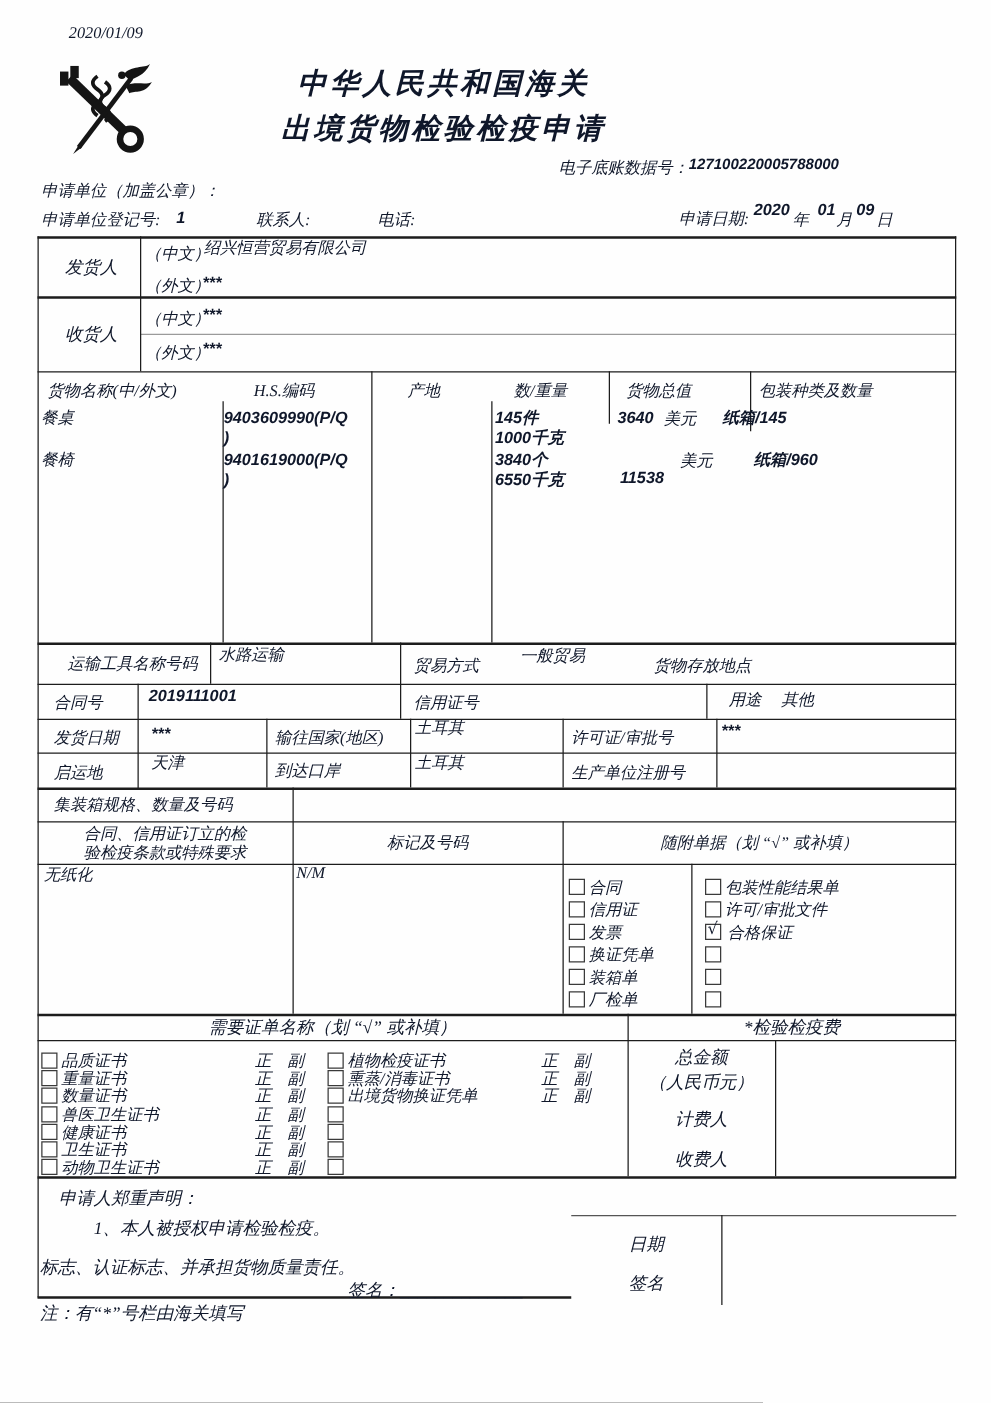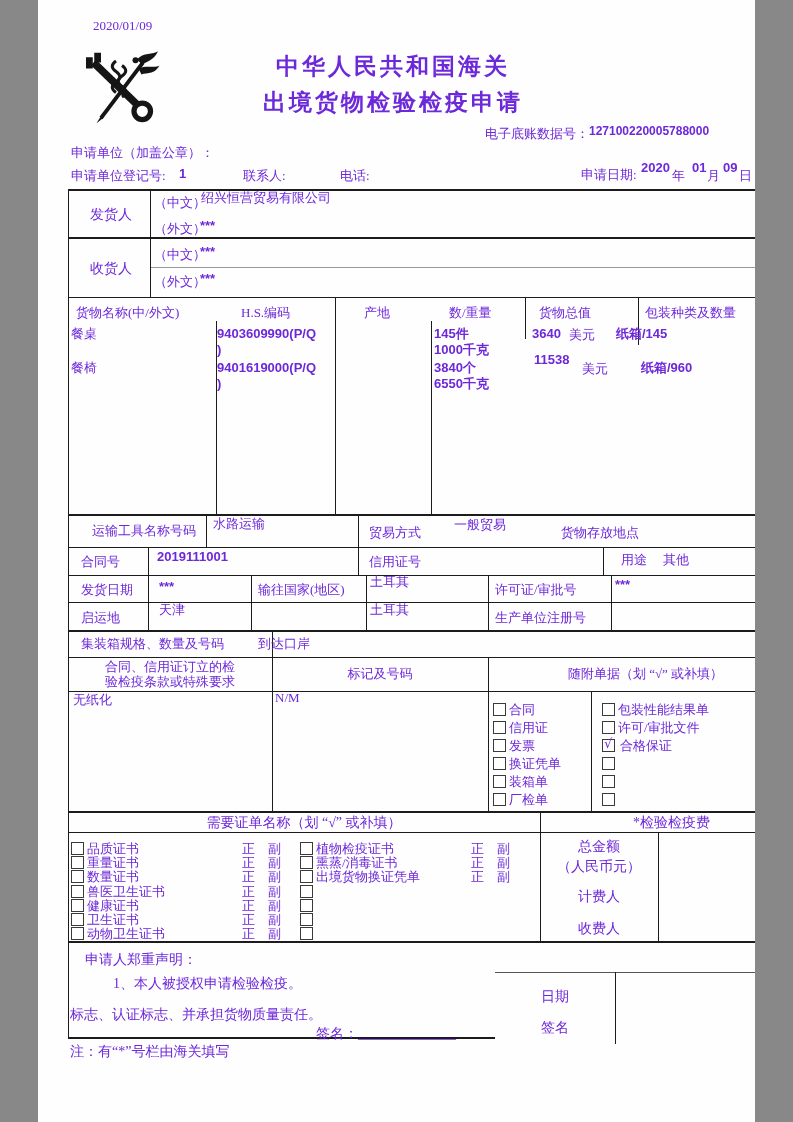--- a/index.html
+++ b/index.html
@@ -1,17 +1,17 @@
 <!DOCTYPE html>
 <html><head>
 <meta charset="utf-8">
 <style>
   html,body{margin:0;padding:0;background:#888;}
-  .page{position:relative;width:717px;height:1122px;background:#fefefe;margin:0 auto;
-        font-family:"Liberation Serif","DejaVu Serif",serif;color:#6d28d9;overflow:hidden;}
+  .page{position:relative;width:793px;height:1122px;background:#fefefe;margin:0 auto;
+        font-family:"Liberation Serif","DejaVu Serif",serif;color:#0f172a;overflow:hidden;font-style:italic;}
   .t{position:absolute;font-size:13px;line-height:1.15;white-space:nowrap;}
   .t14{position:absolute;font-size:14px;line-height:1.15;white-space:nowrap;}
   .v{position:absolute;font-family:"Liberation Sans","DejaVu Sans",sans-serif;
      font-weight:700;font-size:13px;line-height:1.1;white-space:nowrap;}
   .ctr{text-align:center;}
   .title{position:absolute;font-size:23px;font-weight:700;letter-spacing:3px;text-align:center;}
   .hl,.vl{position:absolute;background:#1c1c1c;}
   .hl{height:1px;} .hl.th{height:2px;}
   .vl{width:1px;}
   .hl.gy{background:#9a9a9a;} .hl.lt{background:#555;}
@@ -129,21 +129,21 @@
     <span class="v" style="left:494px;top:327px">3640</span>
     <span class="t" style="left:531px;top:328px">美元</span>
     <span class="v" style="left:578px;top:327px">纸箱/145</span>
   </div>
   <div>
     <span class="t" style="left:33px;top:361px">餐椅</span>
     <span class="v" style="left:179px;top:361px">9401619000(P/Q</span>
     <span class="v" style="left:179px;top:377px">)</span>
     <span class="v" style="left:396px;top:361px">3840个</span>
     <span class="v" style="left:396px;top:377px">6550千克</span>
-    <span class="v" style="left:496px;top:353px">11538</span>
+    <span class="v" style="left:496px;top:375px">11538</span>
     <span class="t" style="left:544px;top:362px">美元</span>
     <span class="v" style="left:603px;top:361px">纸箱/960</span>
   </div>
 
   <span class="t" style="left:54px;top:524px">运输工具名称号码</span>
   <span class="t" style="left:175px;top:517px">水路运输</span>
   <span class="t" style="left:331px;top:526px">贸易方式</span>
   <span class="t" style="left:416px;top:518px">一般贸易</span>
   <span class="t" style="left:523px;top:526px">货物存放地点</span>
 
@@ -155,21 +155,21 @@
 
   <span class="t" style="left:43px;top:583px">发货日期</span>
   <span class="v" style="left:121px;top:580px">***</span>
   <span class="t" style="left:220px;top:583px">输往国家(地区)</span>
   <span class="t" style="left:332px;top:575px">土耳其</span>
   <span class="t" style="left:457px;top:583px">许可证/审批号</span>
   <span class="v" style="left:577px;top:578px">***</span>
 
   <span class="t" style="left:43px;top:611px">启运地</span>
   <span class="t" style="left:121px;top:603px">天津</span>
-  <span class="t" style="left:220px;top:637px">到达口岸</span>
+  <span class="t" style="left:220px;top:610px">到达口岸</span>
   <span class="t" style="left:332px;top:603px">土耳其</span>
   <span class="t" style="left:457px;top:611px">生产单位注册号</span>
 
   <span class="t" style="left:43px;top:637px">集装箱规格、数量及号码</span>
 
   <div class="t ctr" style="left:30px;top:660px;width:204px">合同、信用证订立的检</div>
   <div class="t ctr" style="left:30px;top:675px;width:204px">验检疫条款或特殊要求</div>
   <div class="t ctr" style="left:234px;top:667px;width:216px">标记及号码</div>
   <div class="t ctr" style="left:450px;top:667px;width:315px">随附单据（划 “√” 或补填）</div>
 

